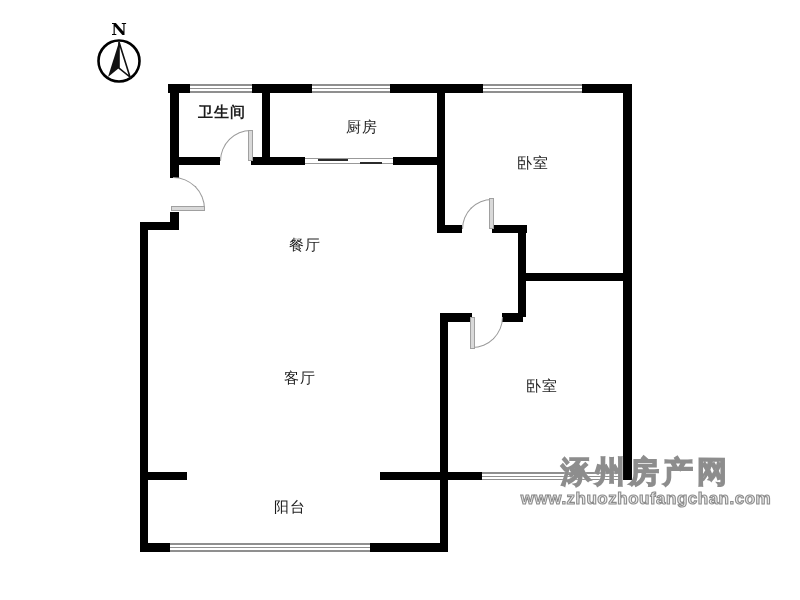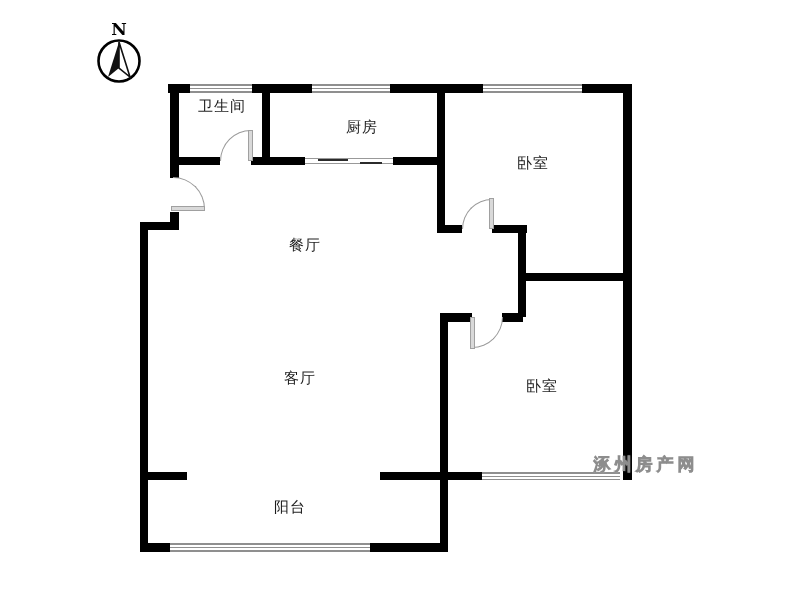--- a/index.html
+++ b/index.html
@@ -27,21 +27,21 @@
     position:absolute;transform:translate(-50%,-50%);
     font-size:15px;color:#1c1c1c;letter-spacing:1px;white-space:nowrap;
   }
   #compass{position:absolute;left:95px;top:20px;width:48px;height:68px;}
   #compass text{font-family:"DejaVu Serif","Liberation Serif",serif;font-weight:bold;font-size:17px;}
   #watermark{
     position:absolute;left:518px;top:456px;width:256px;text-align:center;z-index:6;
     line-height:1.05;
   }
   .wm1{
-    font-size:17px;font-weight:normal;letter-spacing:4px;
+    font-size:30px;font-weight:bold;letter-spacing:4px;
     color:#ededed;-webkit-text-stroke:1.4px #8d8d8d;
     text-shadow:0 0 2px #ffffff;
     white-space:nowrap;
   }
   .wm2{
     font-size:17px;font-weight:bold;letter-spacing:0.5px;
     color:#ededed;-webkit-text-stroke:1.1px #8d8d8d;
     text-shadow:0 0 2px #ffffff;
     margin-top:2px;white-space:nowrap;
   }
@@ -52,20 +52,21 @@
 <div id="plan">
   <svg id="compass" viewBox="0 0 48 68" xmlns="http://www.w3.org/2000/svg">
     <text x="24" y="15" text-anchor="middle" fill="#000000">N</text>
     <circle cx="24" cy="41" r="20.5" fill="none" stroke="#000000" stroke-width="2.6"></circle>
     <polygon points="24,22 13,57 24,48" fill="#111111"></polygon>
     <polygon points="24,22 35,57 24,48" fill="#ffffff" stroke="#111111" stroke-width="1.6"></polygon>
   </svg>
 
   <div id="watermark">
     <div class="wm1">涿州房产网</div>
+    <div class="wm2">www.zhuozhoufangchan.com</div>
   </div>
 <div class="wall" style="left: 168px; top: 84px; width: 22px; height: 9px; position: absolute; background: rgb(0, 0, 0);"></div>
     <div class="wall" style="left: 252px; top: 84px; width: 60px; height: 9px; position: absolute; background: rgb(0, 0, 0);"></div>
     <div class="wall" style="left: 390px; top: 84px; width: 93px; height: 9px; position: absolute; background: rgb(0, 0, 0);"></div>
     <div class="wall" style="left: 582px; top: 84px; width: 50px; height: 9px; position: absolute; background: rgb(0, 0, 0);"></div>
     <div class="wall" style="left: 623px; top: 84px; width: 9px; height: 396px; position: absolute; background: rgb(0, 0, 0);"></div>
     <div class="wall" style="left: 170px; top: 84px; width: 9px; height: 94px; position: absolute; background: rgb(0, 0, 0);"></div>
     <div class="wall" style="left: 170px; top: 212px; width: 9px; height: 18px; position: absolute; background: rgb(0, 0, 0);"></div>
     <div class="wall" style="left: 140px; top: 222px; width: 39px; height: 8px; position: absolute; background: rgb(0, 0, 0);"></div>
     <div class="wall" style="left: 140px; top: 222px; width: 8px; height: 330px; position: absolute; background: rgb(0, 0, 0);"></div>
@@ -95,20 +96,20 @@
     <div class="arc arc-tl" style="left: 220px; top: 130px; width: 31px; height: 31px; position: absolute;"></div>
     <div class="leaf" style="left: 248px; top: 130px; width: 5px; height: 31px; position: absolute;"></div>
     <div class="arc arc-tl" style="left: 462px; top: 199px; width: 30px; height: 30px; position: absolute;"></div>
     <div class="leaf" style="left: 489px; top: 198px; width: 5px; height: 31px; position: absolute;"></div>
     <div class="arc arc-br" style="left: 472px; top: 317px; width: 31px; height: 31px; position: absolute;"></div>
     <div class="leaf" style="left: 470px; top: 317px; width: 5px; height: 32px; position: absolute;"></div>
     <div class="slide" style="left: 305px; top: 158px; width: 88px; height: 6px; position: absolute;">
       <div class="panel" style="left: 13px; top: 0px; width: 30px; height: 2px;"></div>
       <div class="panel" style="left: 55px; top: 3px; width: 22px; height: 2px;"></div>
     </div>
-    <div class="room-label" style="left: 222px; top: 106px;">卫生间</div>
+    <div class="room-label" style="left: 222px; top: 112px; font-weight: bold;">卫生间</div>
     <div class="room-label" style="left: 362px; top: 127px;">厨房</div>
     <div class="room-label" style="left: 533px; top: 163px;">卧室</div>
     <div class="room-label" style="left: 305px; top: 245px;">餐厅</div>
     <div class="room-label" style="left: 300px; top: 378px;">客厅</div>
     <div class="room-label" style="left: 542px; top: 386px;">卧室</div>
     <div class="room-label" style="left: 290px; top: 507px;">阳台</div>
   </div>
 
 </body></html>

